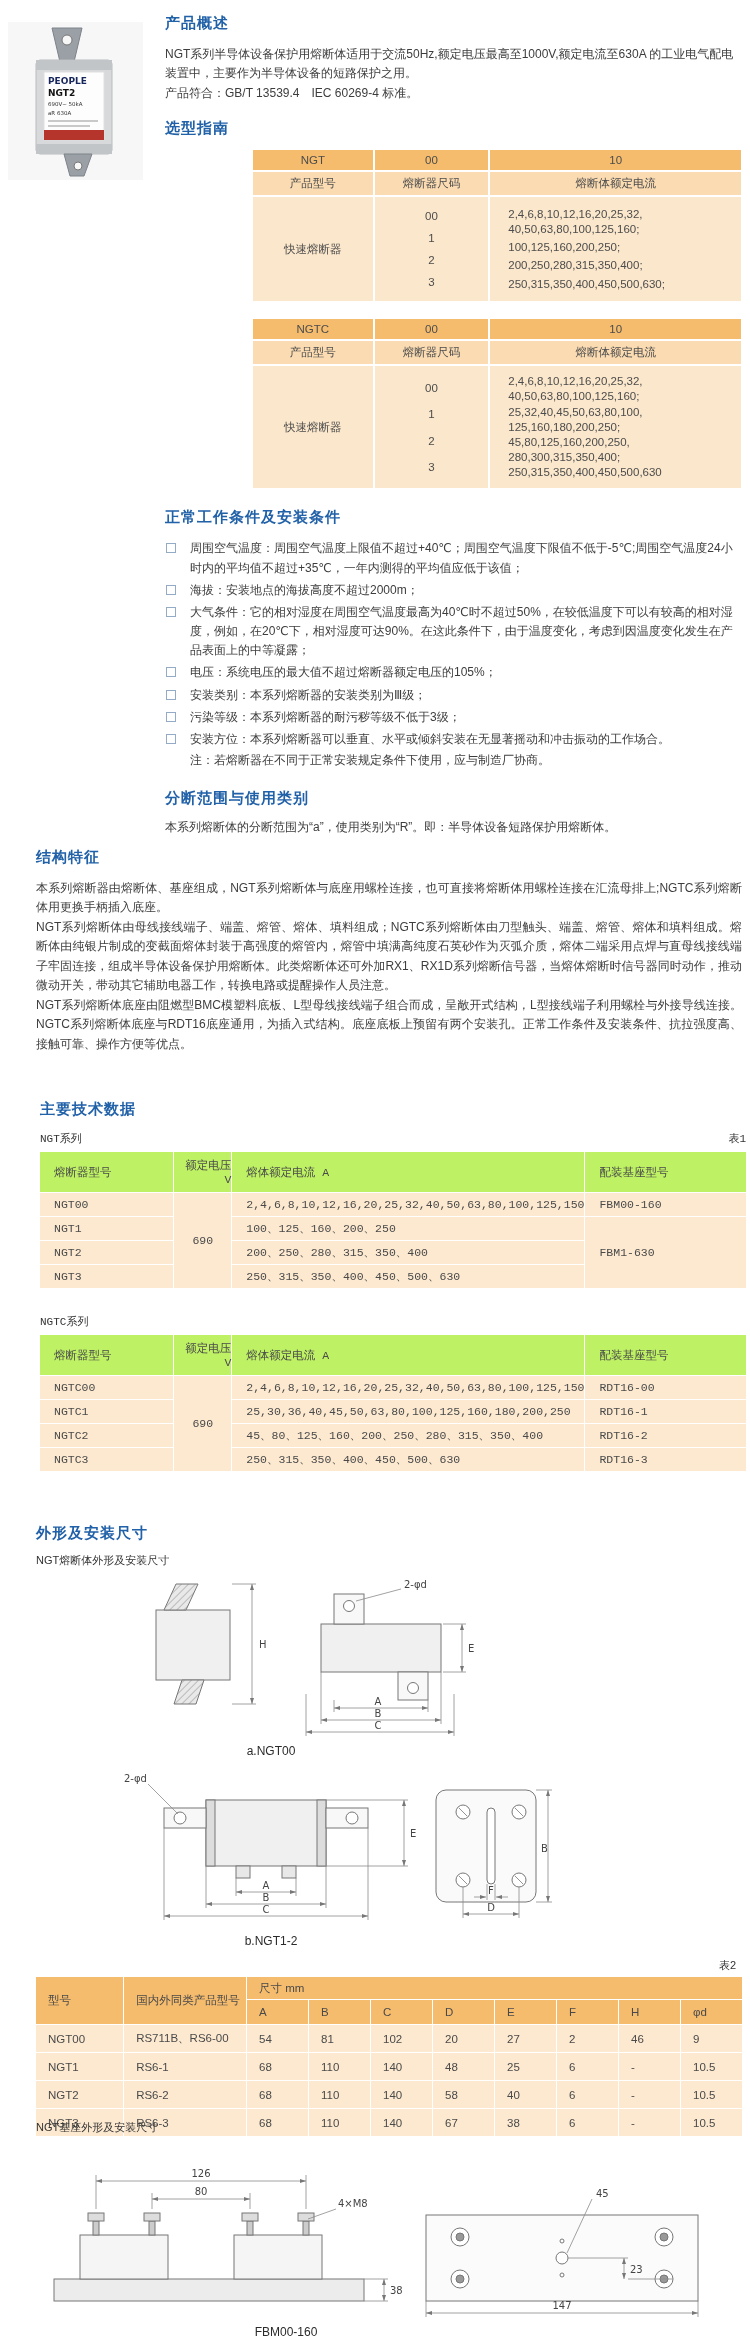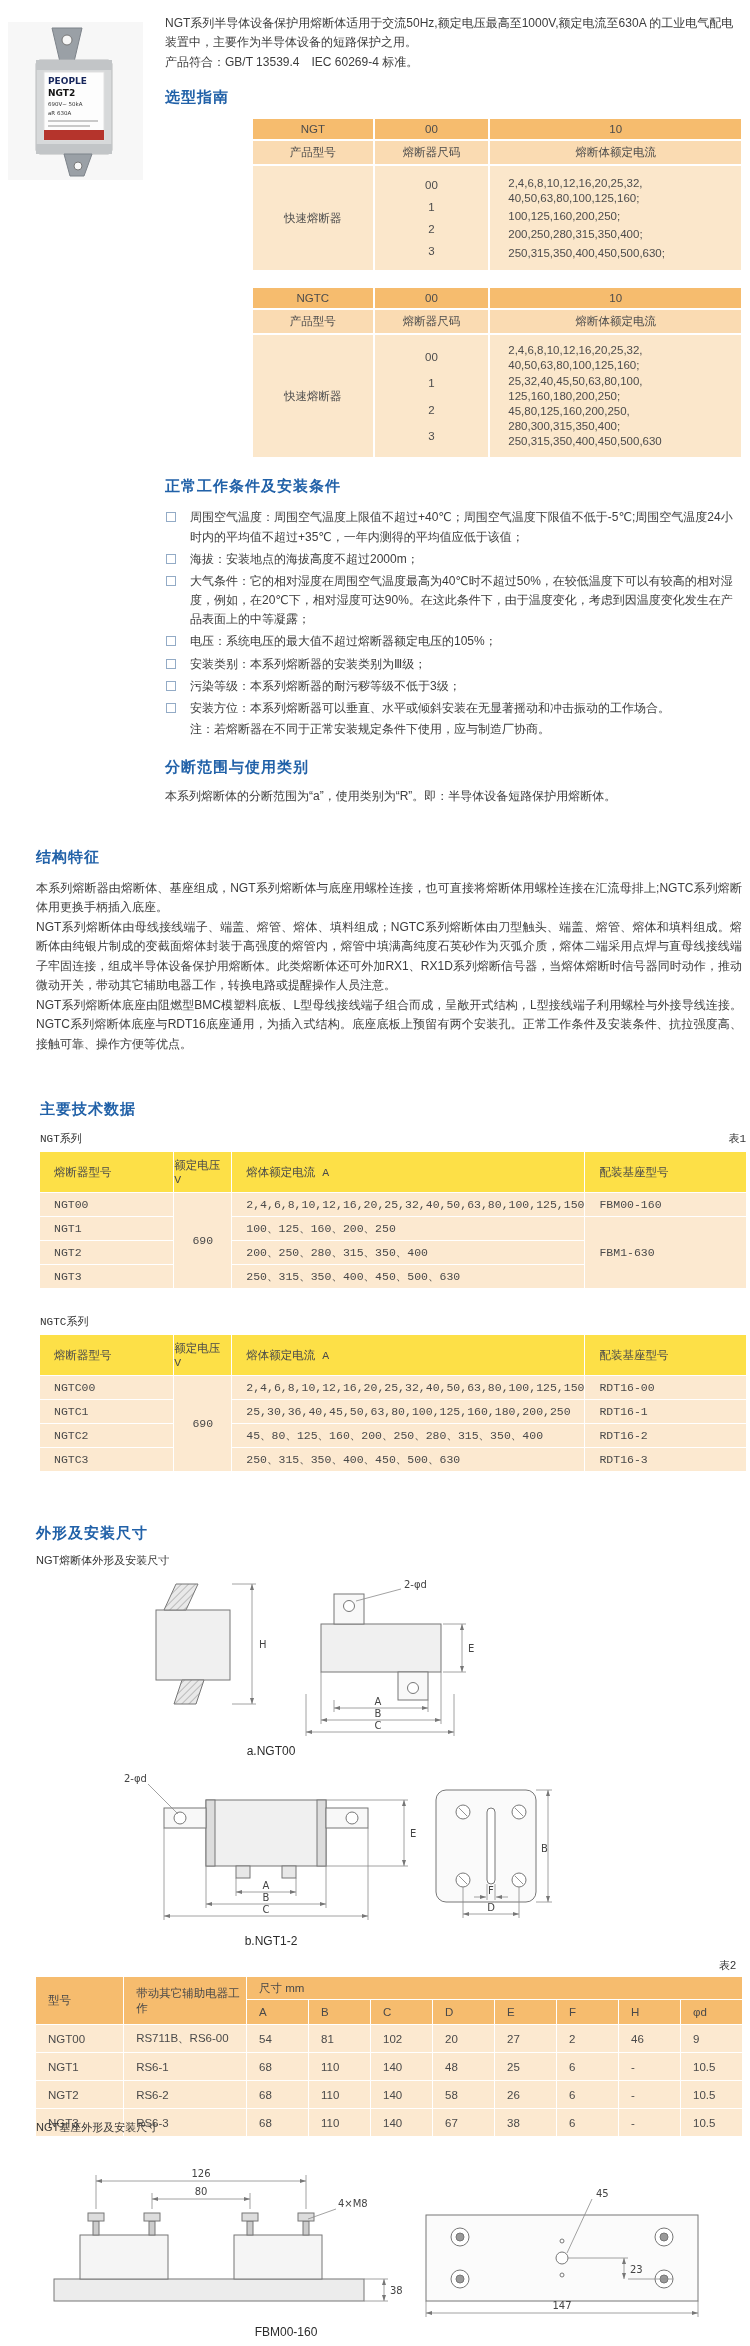--- a/index.html
+++ b/index.html
@@ -38,21 +38,21 @@
   .block-tech   { position:absolute; left:40px; top:1100px; width:706px;font-family:Liberation Mono, monospace; }
   .block-dims   { position:absolute; left:36px; top:1524px; width:706px; }
   .block-base   { position:absolute; left:36px; top:2120px; width:706px; }
   .just { text-align:justify; }
 
   
   .tlabel-row { display:flex; justify-content:space-between; align-items:flex-end; margin-bottom:6px; }
   .ttable { display:grid; grid-template-columns:20.6fr 8.8fr 45.8fr 24.8fr;
             grid-template-rows:40px repeat(4,23px); gap:1px; background:#fff;
             font-size:11.5px; color:#4a4a4a; }
-  .ttable .th { background:#fde047; display:flex; align-items:center; padding-left:14px; }
+  .ttable .th { background:#bef264; display:flex; align-items:center; padding-left:14px;text-align:right; }
   .ttable .th.cen { justify-content:center; padding-left:0; }
   .ttable .td { background:#fce9d0; display:flex; align-items:center; padding-left:14px; }
   .ttable .td.cen { justify-content:center; padding-left:0; }
 
   
   .dtable { display:grid; grid-template-columns:12.5fr 17.5fr repeat(8,8.75fr);
             grid-template-rows:22px 24px repeat(4,27px); gap:1px; background:#fff;
             font-size:11.5px; color:#4a4a4a; }
   .dtable .th { background:#f6bc6e; display:flex; align-items:center; padding-left:12px; }
   .dtable .td { background:#fce9d0; display:flex; align-items:center; padding-left:12px; }
@@ -105,20 +105,21 @@
       </g>
       <g>
         <polygon points="56,132 84,132 76,154 62,154" fill="#9aa0a6" stroke="#7d838a"></polygon>
         <circle cx="70" cy="144" r="4" fill="#f7f7f7" stroke="#777"></circle>
       </g>
     </svg>
   </div>
 
   <div class="col-right">
 
+    <div class="sec-title mb12">产品概述</div>
     <p class="txt">NGT系列半导体设备保护用熔断体适用于交流50Hz,额定电压最高至1000V,额定电流至630A 的工业电气配电装置中，主要作为半导体设备的短路保护之用。</p>
     <p class="txt">产品符合：GB/T 13539.4　IEC 60269-4  标准。</p>
 
     <div class="sec-title mt16 mb12">选型指南</div>
 
     <div class="sel-table">
       <div class="h1">NGT</div>
       <div class="h1">00</div>
       <div class="h1">10</div>
       <div class="h2">产品型号</div>
@@ -373,21 +374,21 @@
         <text x="405" y="126" font-size="10" fill="#444" text-anchor="middle">F</text>
         <text x="405" y="143" font-size="10" fill="#444" text-anchor="middle">D</text>
       </svg>
     </div>
     <div class="fig-label fig-cap fig-b-wrap">b.NGT1-2</div>
 
     <div class="small-label tableno-right">表2</div>
 
     <div class="dtable">
       <div class="th" style="grid-area:1/1/3/2">型号</div>
-      <div class="th" style="grid-area:1/2/3/3">带动其它辅助电器工作</div>
+      <div class="th" style="grid-area:1/2/3/3">国内外同类产品型号</div>
       <div class="th" style="grid-area:1/3/2/11">尺寸  mm</div>
       <div class="th" style="grid-area:2/3">A</div>
       <div class="th" style="grid-area:2/4">B</div>
       <div class="th" style="grid-area:2/5">C</div>
       <div class="th" style="grid-area:2/6">D</div>
       <div class="th" style="grid-area:2/7">E</div>
       <div class="th" style="grid-area:2/8">F</div>
       <div class="th" style="grid-area:2/9">H</div>
       <div class="th" style="grid-area:2/10">φd</div>
 
@@ -412,21 +413,21 @@
       <div class="td">6</div>
       <div class="td">-</div>
       <div class="td">10.5</div>
 
       <div class="td">NGT2</div>
       <div class="td">RS6-2</div>
       <div class="td">68</div>
       <div class="td">110</div>
       <div class="td">140</div>
       <div class="td">58</div>
-      <div class="td">26</div>
+      <div class="td">40</div>
       <div class="td">6</div>
       <div class="td">-</div>
       <div class="td">10.5</div>
 
       <div class="td">NGT3</div>
       <div class="td">RS6-3</div>
       <div class="td">68</div>
       <div class="td">110</div>
       <div class="td">140</div>
       <div class="td">67</div>

